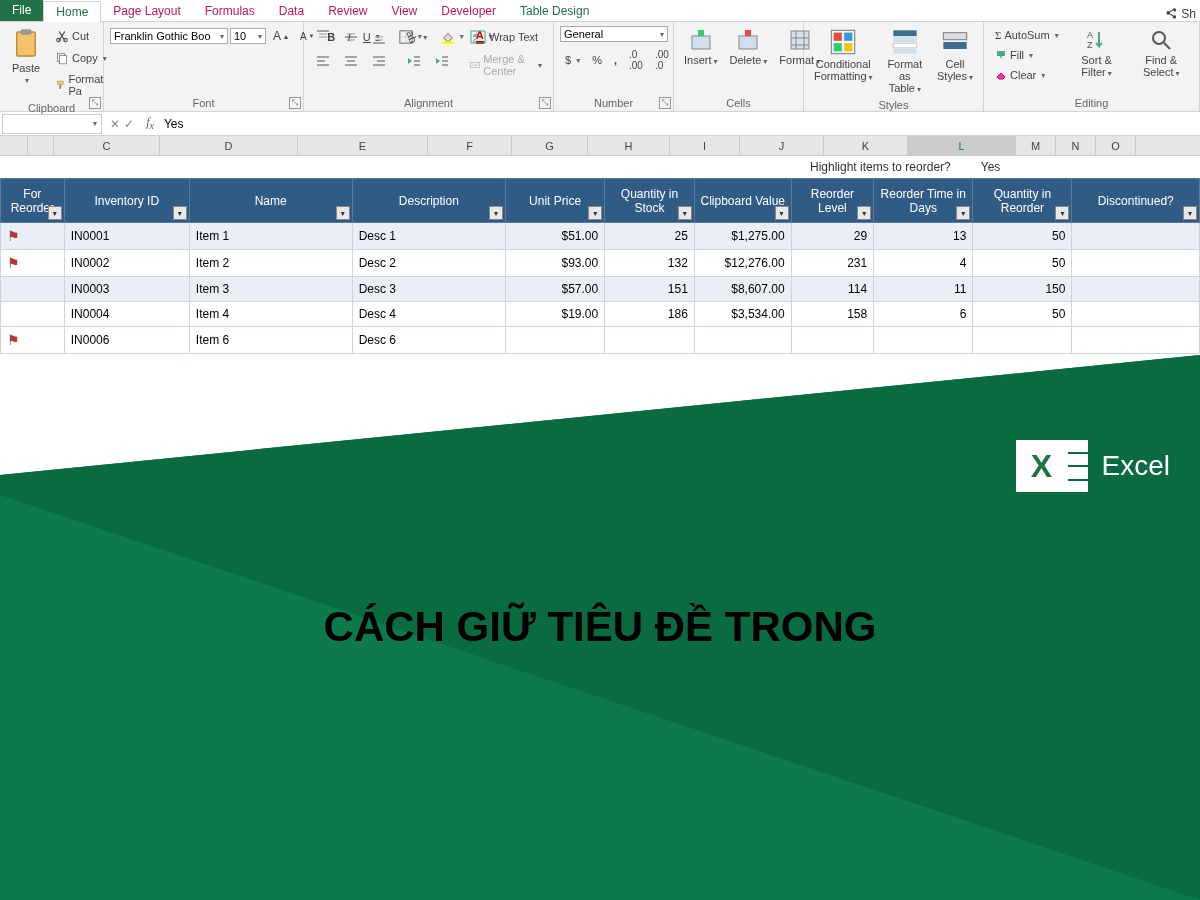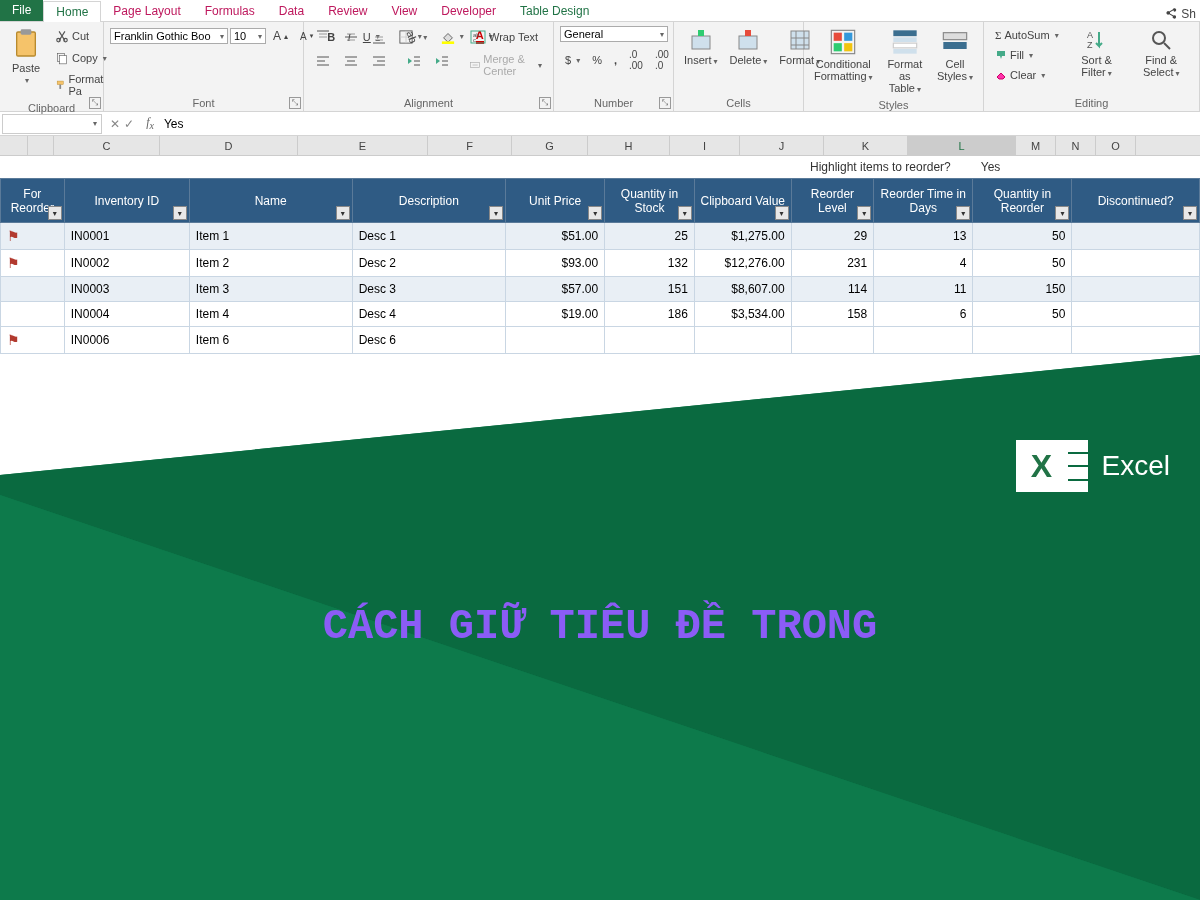--- a/index.html
+++ b/index.html
@@ -53,21 +53,21 @@
   .num { text-align: right; }
   .flag { color:#b23a2f; font-size:14px;}
   
   
   .overlay { position: absolute; left: 0; right: 0; bottom: 0; top: 0; pointer-events:none; overflow:hidden;}
   .green-shape { position:absolute; }
   .excel-logo { position:absolute; right:30px; top:440px; display:flex; align-items:center; gap:14px; color:#fff; font-size:28px;}
   .excel-logo .xbox { width:52px; height:52px; background:#fff; color:#217346; font-weight:bold; font-size:32px; display:flex; align-items:center; justify-content:center; position:relative;}
   .excel-logo .xbook { width:20px; height:52px; display:flex; flex-direction:column; gap:2px;}
   .excel-logo .xbook div{ flex:1; background:#fff;}
-  .title-text { position:absolute; left:0; right:0; top:600px; text-align:center; color:#8b5cf6; font-weight:bold; font-size:42px; font-family: Liberation Mono, monospace; line-height:1.3; padding:0 60px;}
+  .title-text { position:absolute; left:0; right:0; top:600px; text-align:center; color:#000000; font-weight:bold; font-size:42px; font-family: Liberation Sans, sans-serif; line-height:1.3; padding:0 60px;}
   
   
   svg { display:block;}
 </style>
 </head>
 <body>
 
 <div class="tabs">
   <div class="tab file">File</div>
   <div class="tab active">Home</div>

